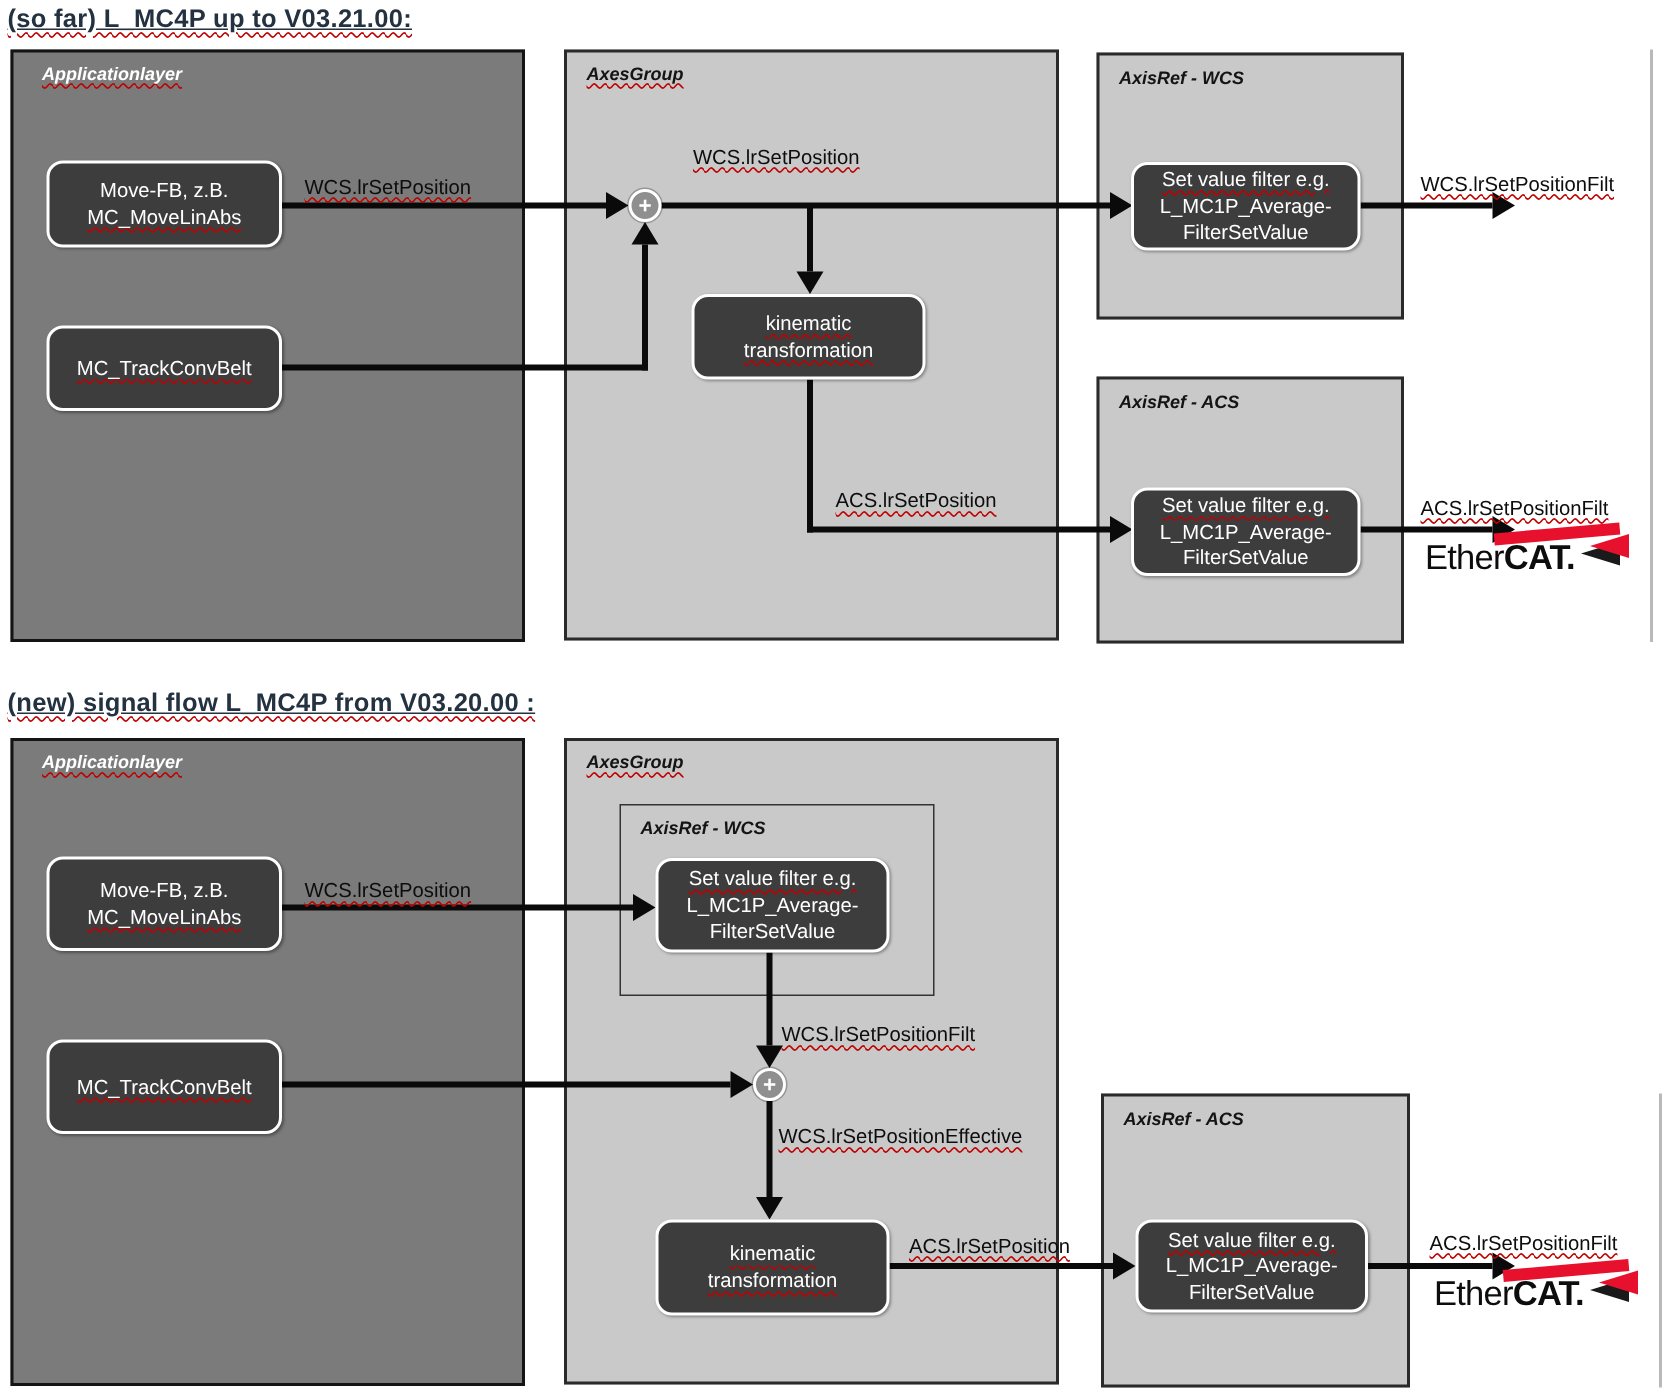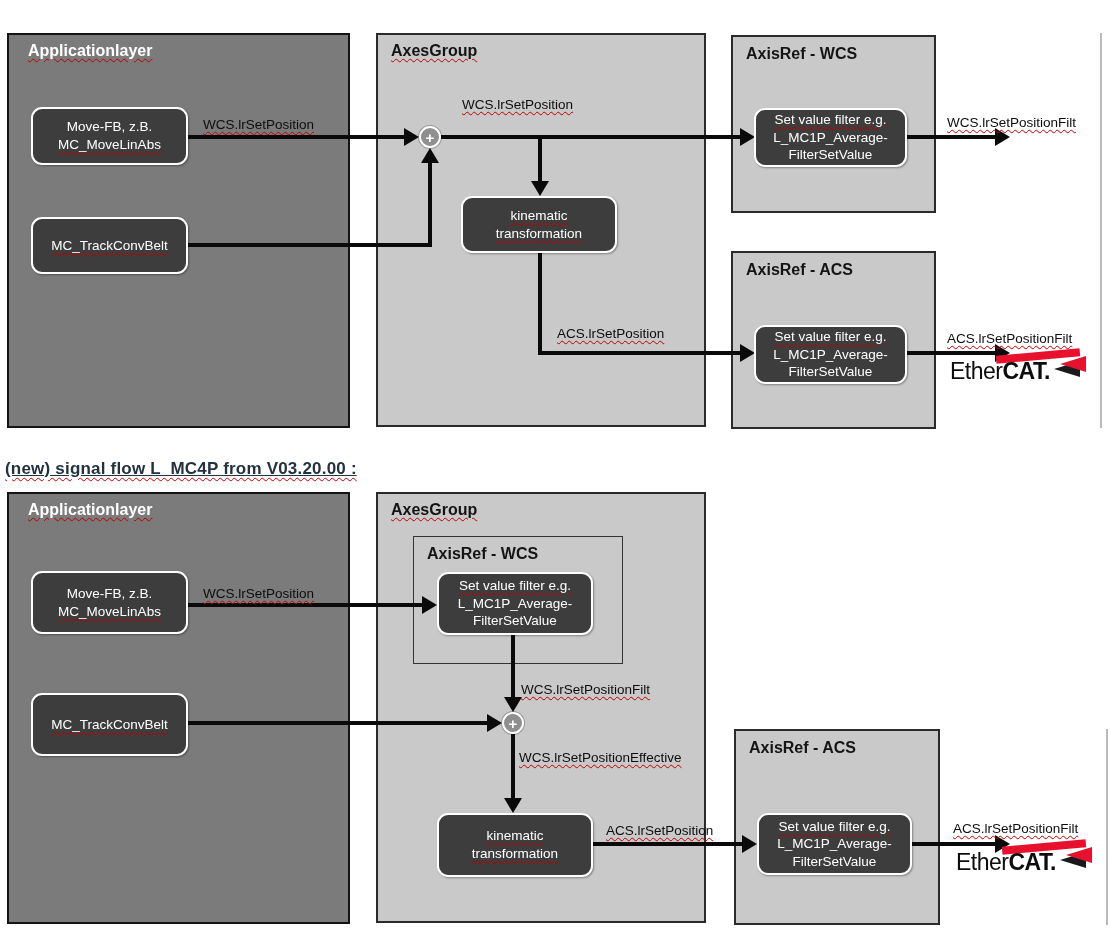--- a/index.html
+++ b/index.html
@@ -25,22 +25,23 @@
   .title .wavy-inner{
     text-decoration-line:underline;text-decoration-style:wavy;
     text-decoration-color:var(--wavy);text-decoration-thickness:1px;
     text-underline-offset:3px;
   }
   .gbox{position:absolute;z-index:1;}
   .app-box{background:var(--app_bg);border:2px solid #141414;}
   .group-box{background:var(--group_bg);border:2px solid #2a2a2a;}
   .sub-box{background:var(--group_bg);border:1px solid #333;z-index:2;}
   .hdr{
-    position:absolute;z-index:3;font-size:16px;font-weight:bold;color:#141414;
+    position:absolute;z-index:3;font-size:12px;font-weight:bold;color:#141414;
     white-space:nowrap;
+    font-style:italic;
   }
   .hdr-light{color:#fff;}
   .wavy{
     text-decoration-line:underline;text-decoration-style:wavy;
     text-decoration-color:var(--wavy);text-decoration-thickness:1px;
     text-underline-offset:2px;
   }
   .node{
     position:absolute;z-index:6;background:var(--node_bg);
     border:2.5px solid #fff;border-radius:11px;
@@ -70,20 +71,21 @@
   .ec-bold{font-weight:800;}
   .ec-band{position:absolute;left:46px;top:0px;width:84px;height:8px;background:var(--ecred);transform:rotate(-5deg);}
   .ec-head-shadow{position:absolute;left:104px;top:9px;width:0;height:0;border-top:8px solid transparent;border-bottom:8px solid transparent;border-right:26px solid #1a1a1a;}
   .ec-head{position:absolute;left:110px;top:4px;width:0;height:0;border-top:8px solid transparent;border-bottom:8px solid transparent;border-right:26px solid var(--ecred);}
 </style>
 </head>
 <body>
 
 <div class="page">
 
+  <div class="title" style="left:5px;top:3px;"><span class="wavy-inner">(so far) L_MC4P up to V03.21.00:</span></div>
 
   <div class="edge-line" style="left:1100px;top:33px;width:2px;height:395px;"></div>
 
   <div class="gbox app-box" style="left:7px;top:33px;width:343px;height:395px;"></div>
   <div class="gbox group-box" style="left:376px;top:33px;width:330px;height:394px;"></div>
   <div class="gbox group-box" style="left:731px;top:35px;width:205px;height:178px;"></div>
   <div class="gbox group-box" style="left:731px;top:251px;width:205px;height:178px;"></div>
 
   <div class="hdr hdr-light wavy" style="left:28px;top:42px;">Applicationlayer</div>
   <div class="hdr wavy" style="left:391px;top:42px;">AxesGroup</div>

